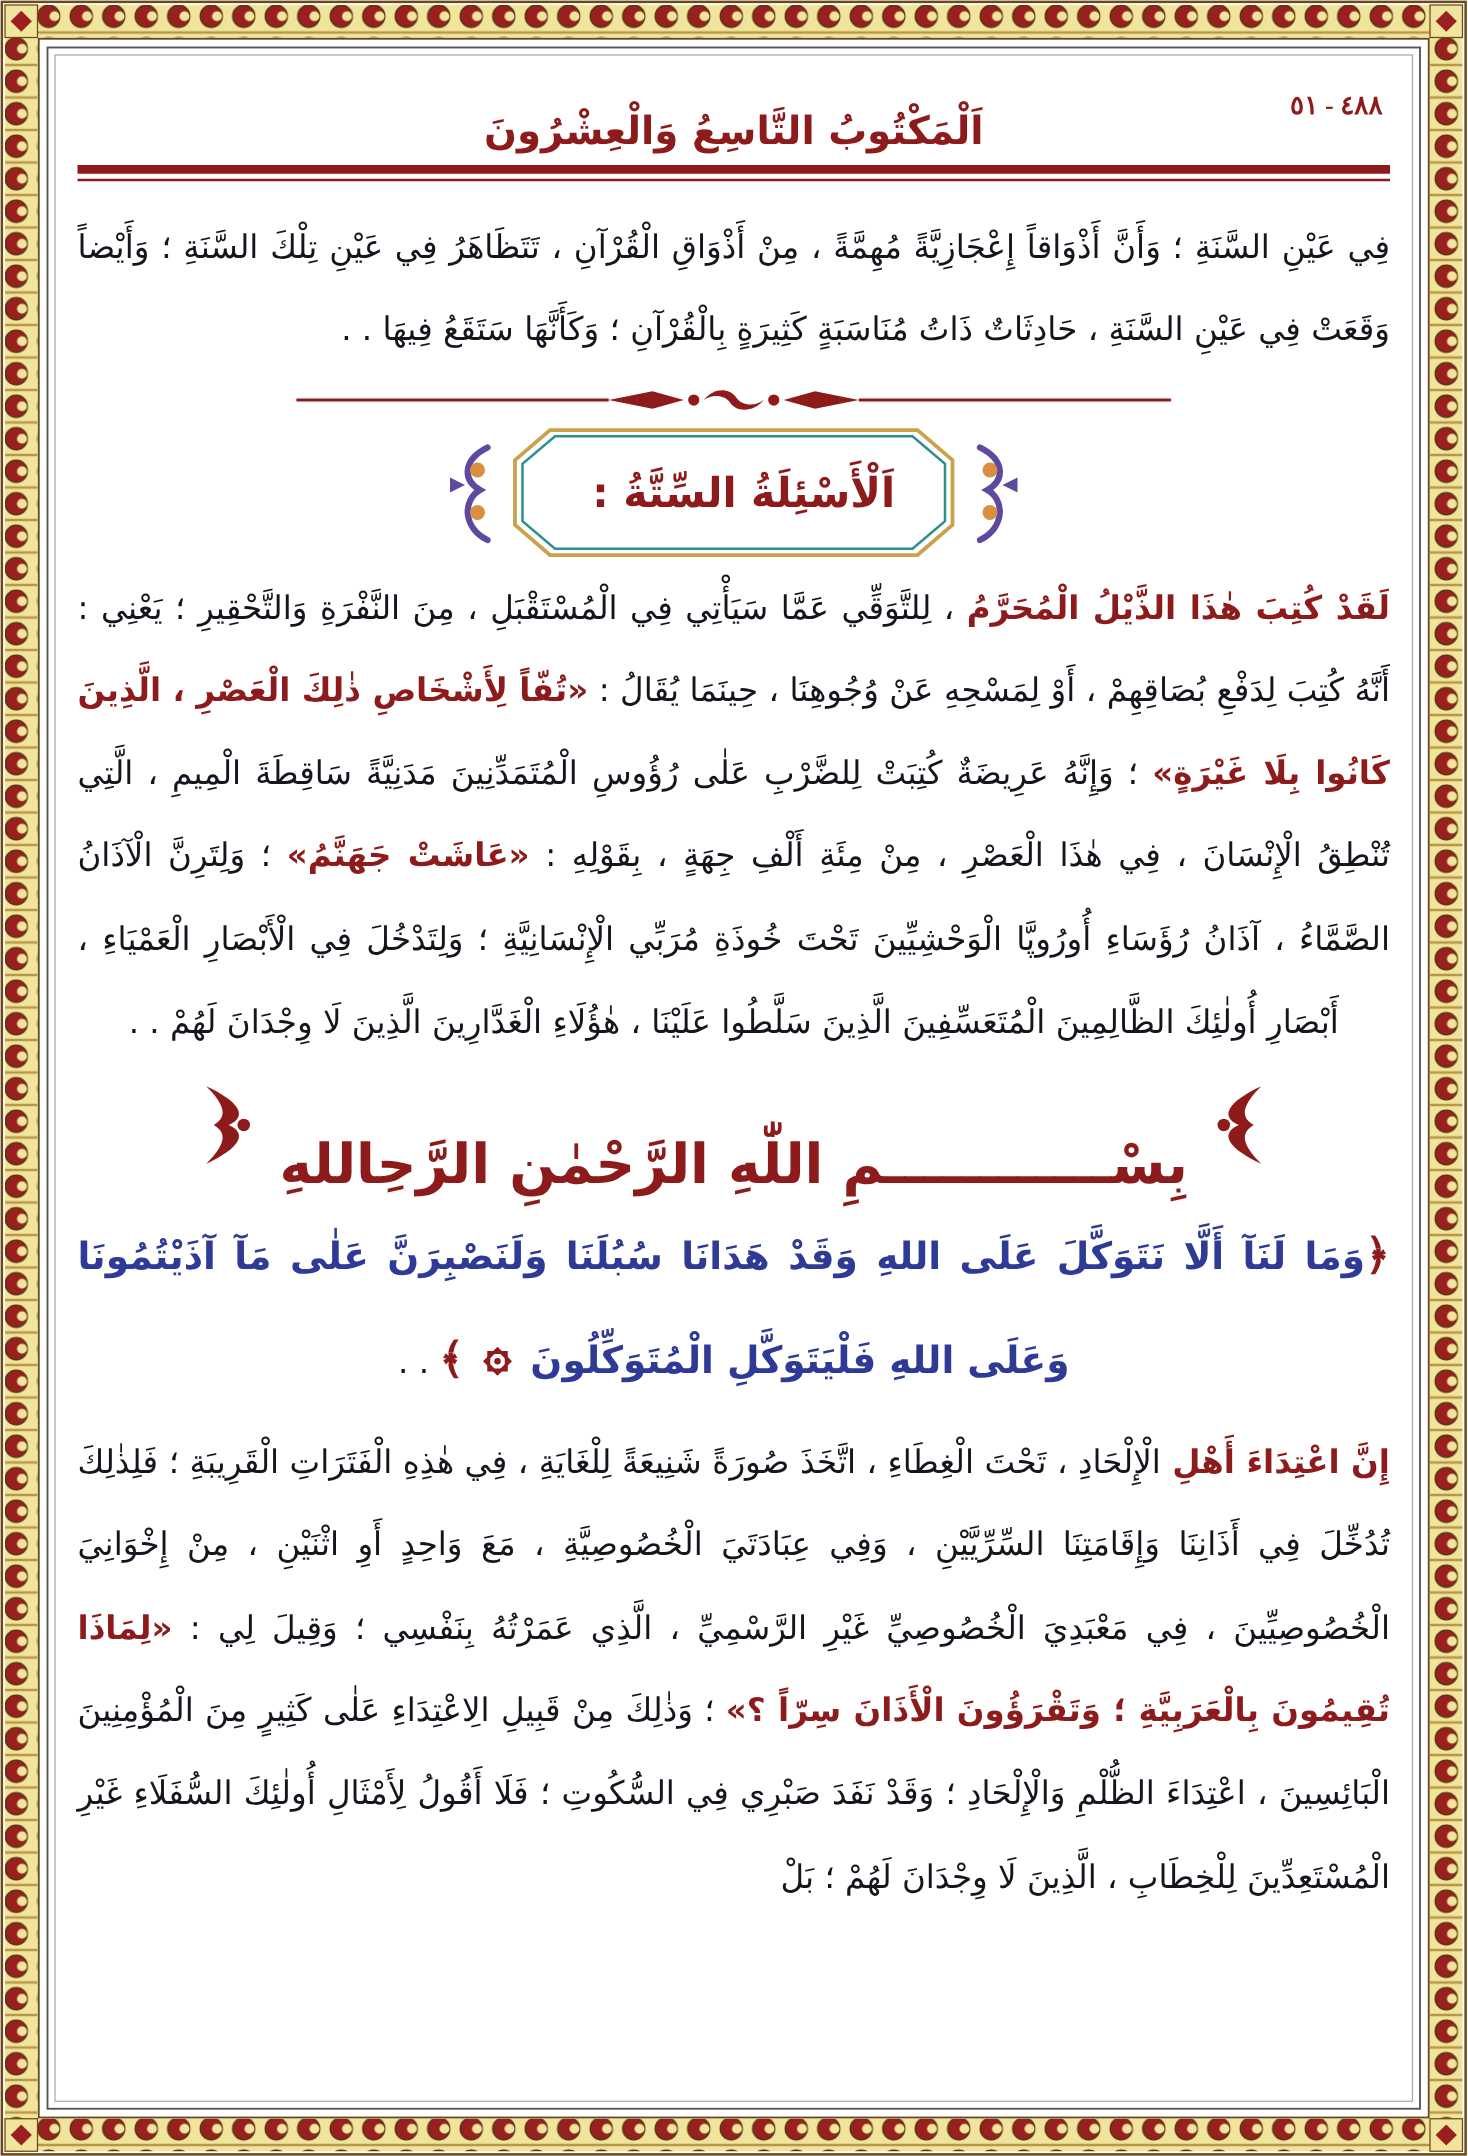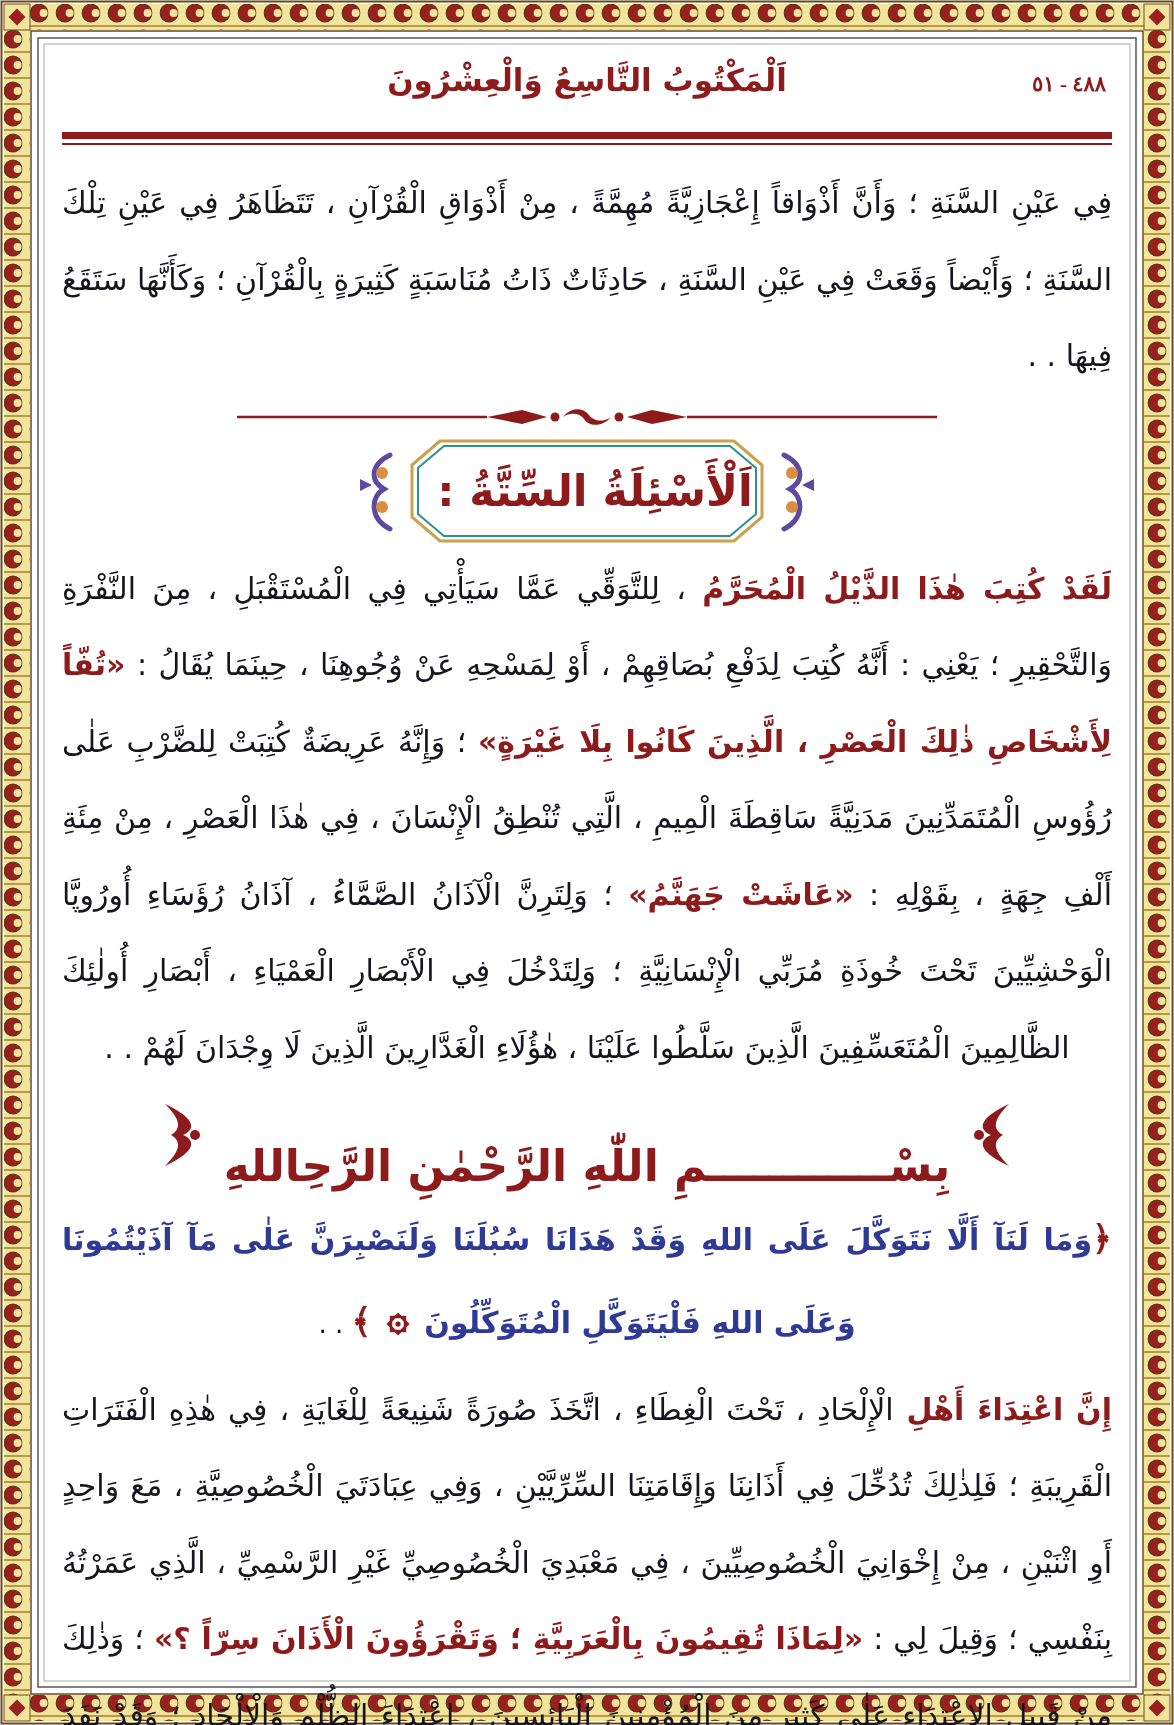--- a/index.html
+++ b/index.html
@@ -17,39 +17,39 @@
   .content{
     position:absolute;left:62px;right:62px;top:60px;bottom:50px;z-index:1;
     direction:rtl;
   }
   .header{position:relative;height:64px;}
   .page-numbers{
     position:absolute;right:6px;top:12px;color:var(--accent);
     font-size:21px;font-weight:bold;letter-spacing:1px;font-family:Liberation Serif, serif;
   }
   .header-title{
-    position:absolute;left:50%;top:2px;transform:translateX(-50%);
+    position:absolute;left:50%;top:27px;transform:translateX(-50%);
     color:var(--accent);font-size:31px;font-weight:bold;white-space:nowrap;
   }
   .rule-thick{height:7px;background:var(--accent);margin-top:8px;}
   .rule-thin{height:2px;background:var(--accent);margin-top:4px;}
   .para{
-    font-size:30px;line-height:2.55;text-align:justify;color:var(--ink);
+    font-size:26px;line-height:2.55;text-align:justify;color:var(--ink);
   }
   .para.center-last{text-align-last:center;}
   .p1{margin-top:20px;}
   .p2{margin-top:4px;}
   .p3{margin-top:2px;}
   .red{color:var(--accent);font-weight:bold;}
   .ink{color:var(--ink);}
   .divider-wrap{text-align:center;margin:10px 0 2px;}
   .section-box{position:relative;width:470px;margin:2px auto 0;height:112px;}
   .section-box .box-title{
     position:absolute;left:16px;right:0;top:50%;transform:translateY(-50%);
-    text-align:center;color:var(--accent);font-size:43px;font-weight:bold;
+    text-align:center;color:var(--accent);font-size:33px;font-weight:bold;
   }
   .subtitle{
     text-align:center;color:var(--accent);font-size:28px;font-weight:bold;
     margin-top:12px;line-height:1.7;
   }
   .basmala{
     text-align:center;color:var(--accent);margin:14px 0 6px;white-space:nowrap;
   }
   .basmala .basmala-text{
     font-size:44px;font-weight:bold;vertical-align:middle;padding:0 10px;

